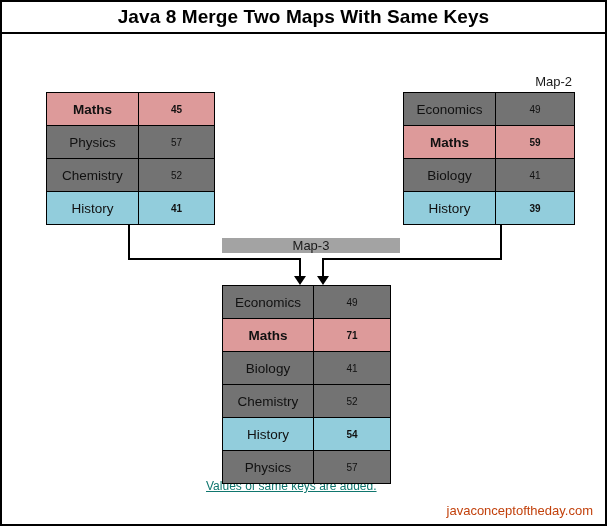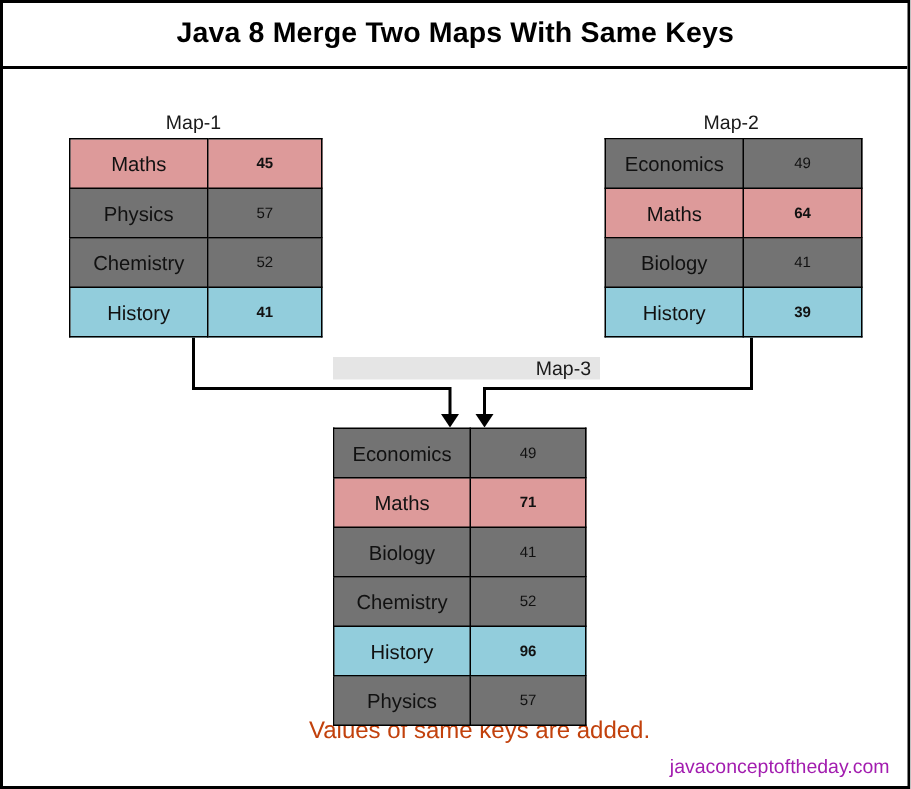--- a/index.html
+++ b/index.html
@@ -21,21 +21,21 @@
     background: #ffffff;
     overflow: hidden;
   }
 
   
   #title-bar {
     position: absolute;
     left: 0;
     top: 0;
     width: 603px;
-    height: 44px;
+    height: 32px;
     border-bottom: 2px solid #000000;
     box-sizing: border-box;
     display: flex;
     align-items: center;
     justify-content: center;
   }
   #title-text {
     font-size: 19px;
     font-weight: bold;
     color: #000000;
@@ -45,44 +45,44 @@
 
   
   .map-caption {
     position: absolute;
     font-size: 13px;
     color: #1a1a1a;
     white-space: nowrap;
     text-align: center;
   }
   #caption-map1 { left: 44px;  top: 72px; width: 166px; }
-  #caption-map2 { left: 401px; top: 72px; width: 169px; }
+  #caption-map2 { left: 401px; top: 72px; width: 169px; text-align: right; }
   #caption-map3 { left: 220px; top: 236px; width: 166px;
-                  background: #e5e5e5; padding: 0 6px; box-sizing: content-box; z-index: 5; text-align: right; }
+                  background: #a3a3a3; padding: 0 6px; box-sizing: content-box; z-index: 5; }
 
   
   .map-table {
     position: absolute;
     border-collapse: collapse;
     background: #ffffff;
     z-index: 4;
   }
   .map-table td {
     border: 1px solid #000000;
     height: 32px;
     font-size: 13.5px;
     color: #111111;
     text-align: center;
     vertical-align: middle;
     padding: 0;
     background: #737373;
   }
   .map-table td.val { font-size: 10px; }
   .row-pink  td { background: #DD9A9A; font-weight: bold; }
-  .row-pink  td.key { font-weight: normal; }
+  .row-pink  td.key { font-weight: bold; }
   .row-blue  td { background: #92CDDC; font-weight: bold; }
   .row-blue  td.key { font-weight: normal; }
 
   #map1-table { left: 44px;  top: 90px; }
   #map1-table td.key { width: 91px; }
   #map1-table td.val { width: 75px; }
 
   #map2-table { left: 401px; top: 90px; }
   #map2-table td.key { width: 91px; }
   #map2-table td.val { width: 78px; }
@@ -116,43 +116,43 @@
     z-index: 2;
   }
   #arrow-left  { left: 292px; top: 274px; }
   #arrow-right { left: 315px; top: 274px; }
 
   
   #footer-note {
     position: absolute;
     left: 204px;
     top: 477px;
-    font-size: 16px;
-    color: #c2410c;
-    white-space: nowrap;
+    font-size: 12px;
+    color: #0f766e;
+    white-space: nowrap;
+    text-decoration: underline;
   }
   #watermark {
     position: absolute;
     right: 12px;
     top: 501px;
     font-size: 13px;
-    color: #a21caf;
+    color: #c2410c;
     white-space: nowrap;
   }
 </style>
 </head>
 <body>
 
 <div id="canvas">
 
   <div id="title-bar">
     <div id="title-text">Java 8 Merge Two Maps With Same Keys</div>
   </div>
 
-  <div class="map-caption" id="caption-map1">Map-1</div>
   <table class="map-table" id="map1-table">
       <tbody>
         <tr class="row-pink">
           <td class="key">Maths</td>
           <td class="val">45</td>
         </tr>
         <tr>
           <td class="key">Physics</td>
           <td class="val">57</td>
         </tr>
@@ -169,21 +169,21 @@
 
   <div class="map-caption" id="caption-map2">Map-2</div>
   <table class="map-table" id="map2-table">
       <tbody>
         <tr>
           <td class="key">Economics</td>
           <td class="val">49</td>
         </tr>
         <tr class="row-pink">
           <td class="key">Maths</td>
-          <td class="val">64</td>
+          <td class="val">59</td>
         </tr>
         <tr>
           <td class="key">Biology</td>
           <td class="val">41</td>
         </tr>
         <tr class="row-blue">
           <td class="key">History</td>
           <td class="val">39</td>
         </tr>
       </tbody>
@@ -213,21 +213,21 @@
         <tr>
           <td class="key">Biology</td>
           <td class="val">41</td>
         </tr>
         <tr>
           <td class="key">Chemistry</td>
           <td class="val">52</td>
         </tr>
         <tr class="row-blue">
           <td class="key">History</td>
-          <td class="val">96</td>
+          <td class="val">54</td>
         </tr>
         <tr>
           <td class="key">Physics</td>
           <td class="val">57</td>
         </tr>
       </tbody>
     </table>
 
   <div id="footer-note">Values of same keys are added.</div>
   <div id="watermark">javaconceptoftheday.com</div>

